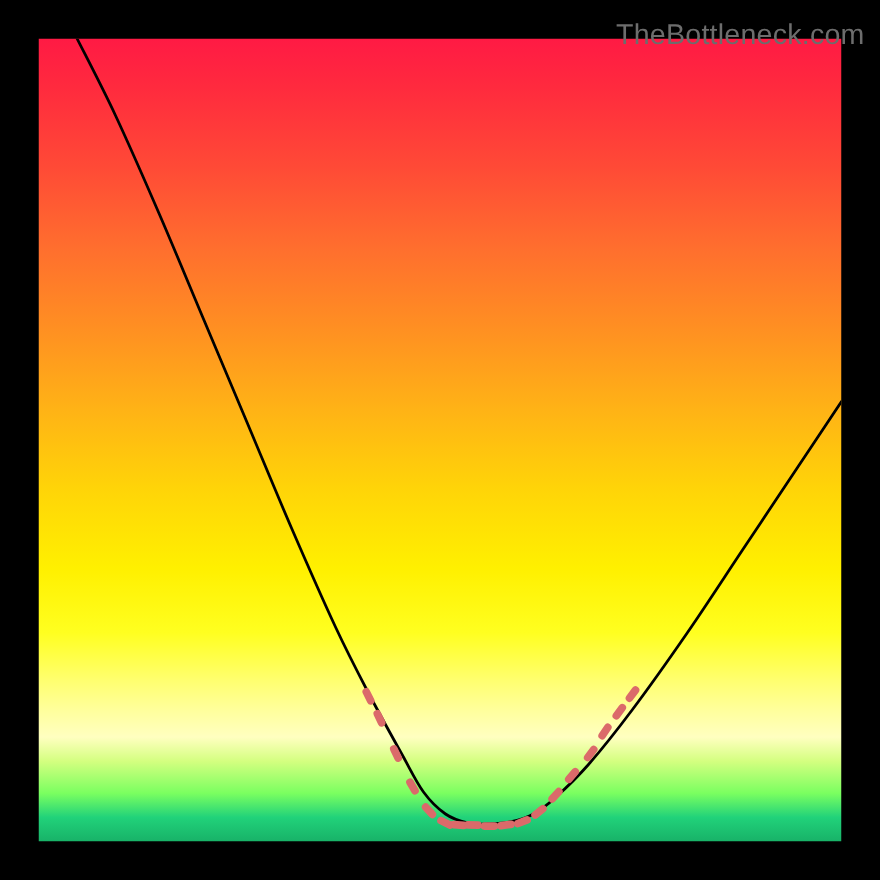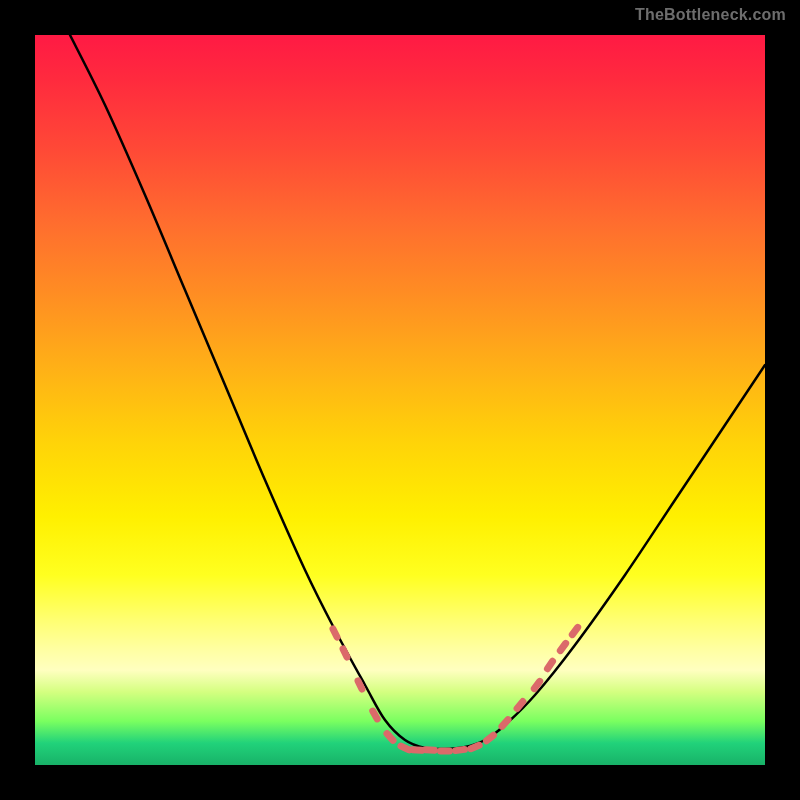--- a/index.html
+++ b/index.html
@@ -36,25 +36,25 @@
       #ffffa0 84%,
       #ffffc0 87%,
       #d4ff80 90%,
       #7aff60 94%,
       #21d27a 97%,
       #18b268 100%
     );
   }
   .watermark {
     position: absolute;
-    top: 6px;
+    top: 16px;
     right: 14px;
     font-family: Arial, Helvetica, sans-serif;
-    font-size: 16px;
-    font-weight: 700;
+    font-size: 26px;
+    font-weight: 400;
     color: #6d6d6d;
     letter-spacing: 0.2px;
     user-select: none;
   }
   svg.curve {
     position: absolute;
     inset: 0;
   }
 </style>
 </head>

